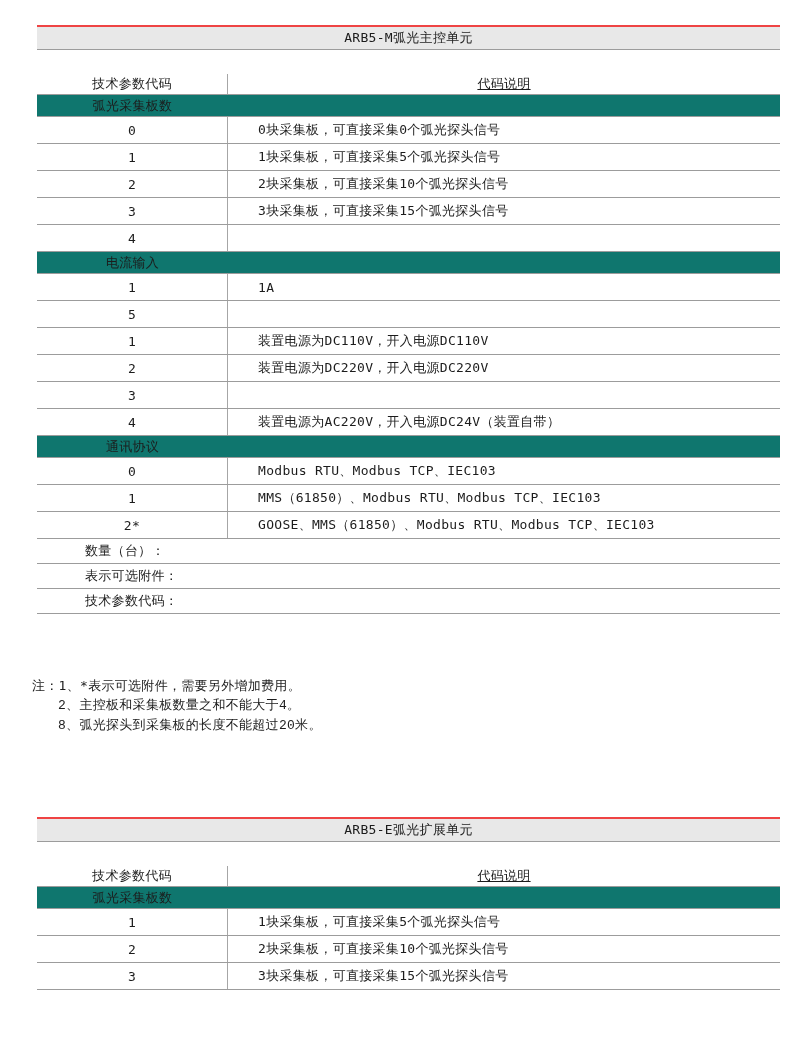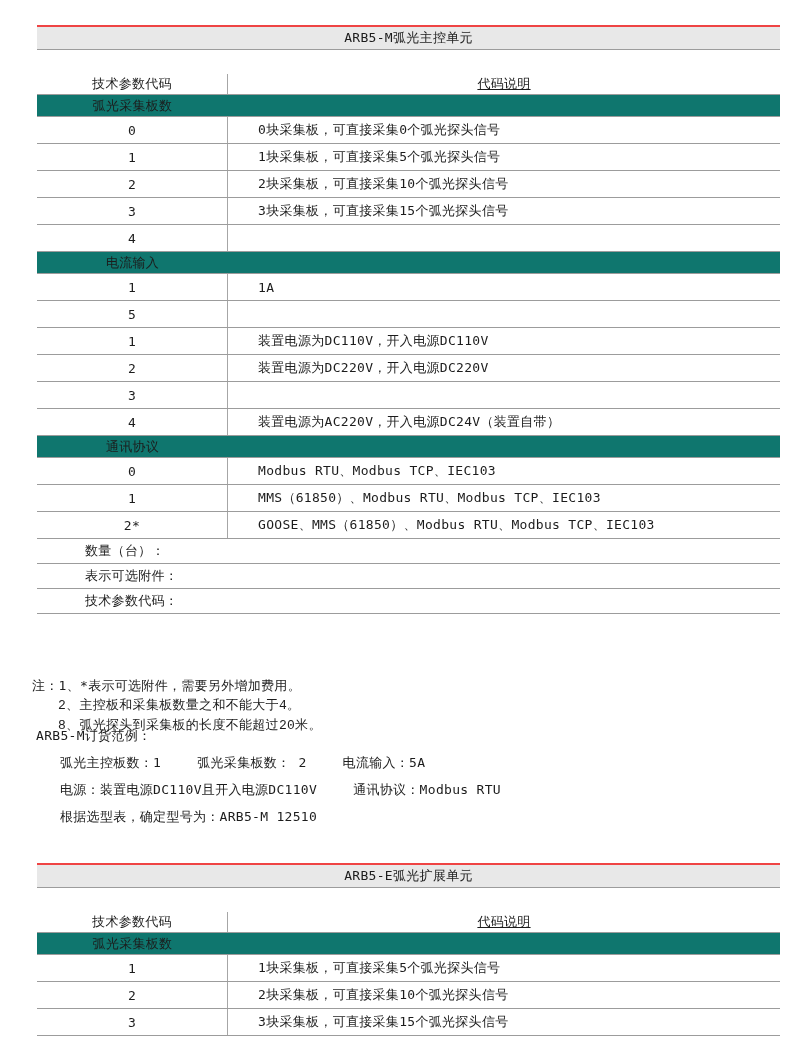--- a/index.html
+++ b/index.html
@@ -154,37 +154,22 @@
     </div>
 
   <div class="notes">
     <div class="note-row">
       <span>注：</span><span>1、*表示可选附件，需要另外增加费用。</span>
     </div>
     <div class="note-row note-indent">2、主控板和采集板数量之和不能大于4。</div>
     <div class="note-row note-indent">8、弧光探头到采集板的长度不能超过20米。</div>
   </div>
 
-  <div class="example">
-    <div class="ex-title">ARB5-M订货范例：</div>
-    <div class="ex-line">
-      <span>弧光主控板数：1</span>
-      <span>弧光采集板数： 2</span>
-      <span>电流输入：5A</span>
-    </div>
-    <div class="ex-line">
-      <span>电源：装置电源DC110V且开入电源DC110V</span>
-      <span>通讯协议：Modbus RTU</span>
-    </div>
-    <div class="ex-line">
-      <span>根据选型表，确定型号为：ARB5-M 12510</span>
-    </div>
-  </div>
-
-  <div class="seltable" style="top:863px;">
+
+  <div class="seltable" style="top:817px;">
 
       <div class="trow t-title">
 
         <div class="c2">ARB5-E弧光扩展单元</div>
       </div>
 
       <div class="trow t-header">
         <div class="c1">技术参数代码</div>
         <div class="c2">代码说明</div>
       </div>

